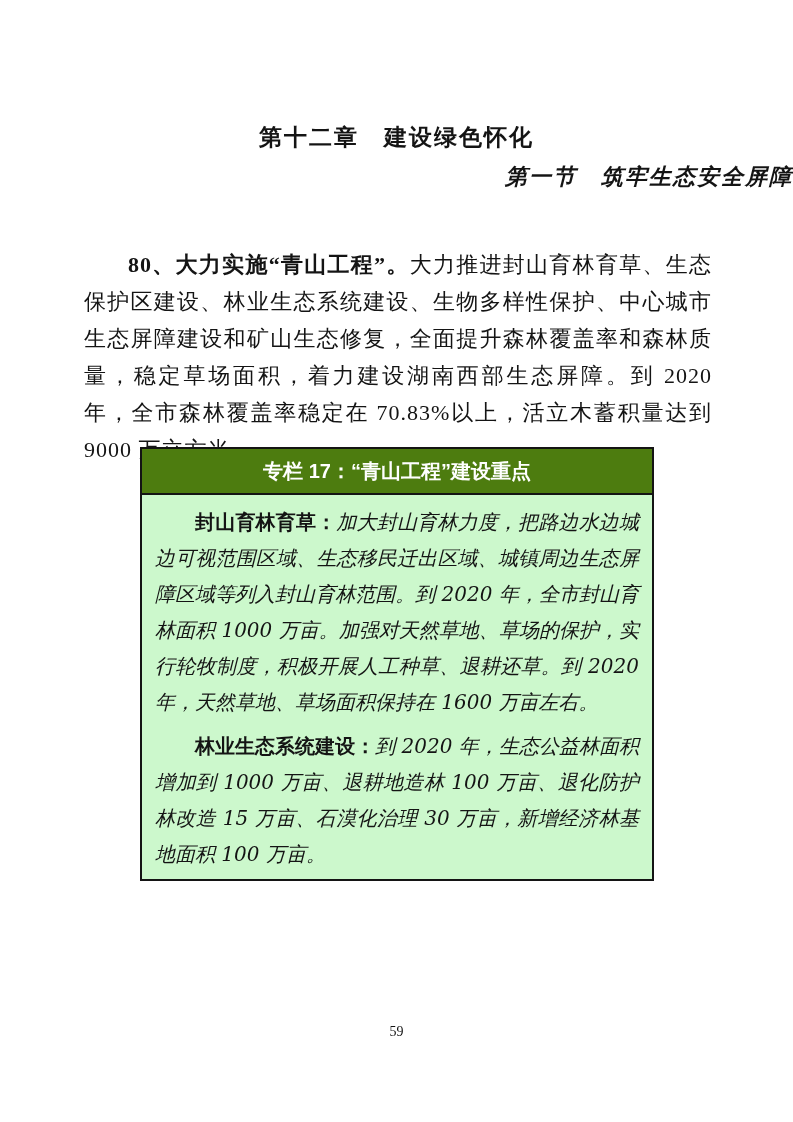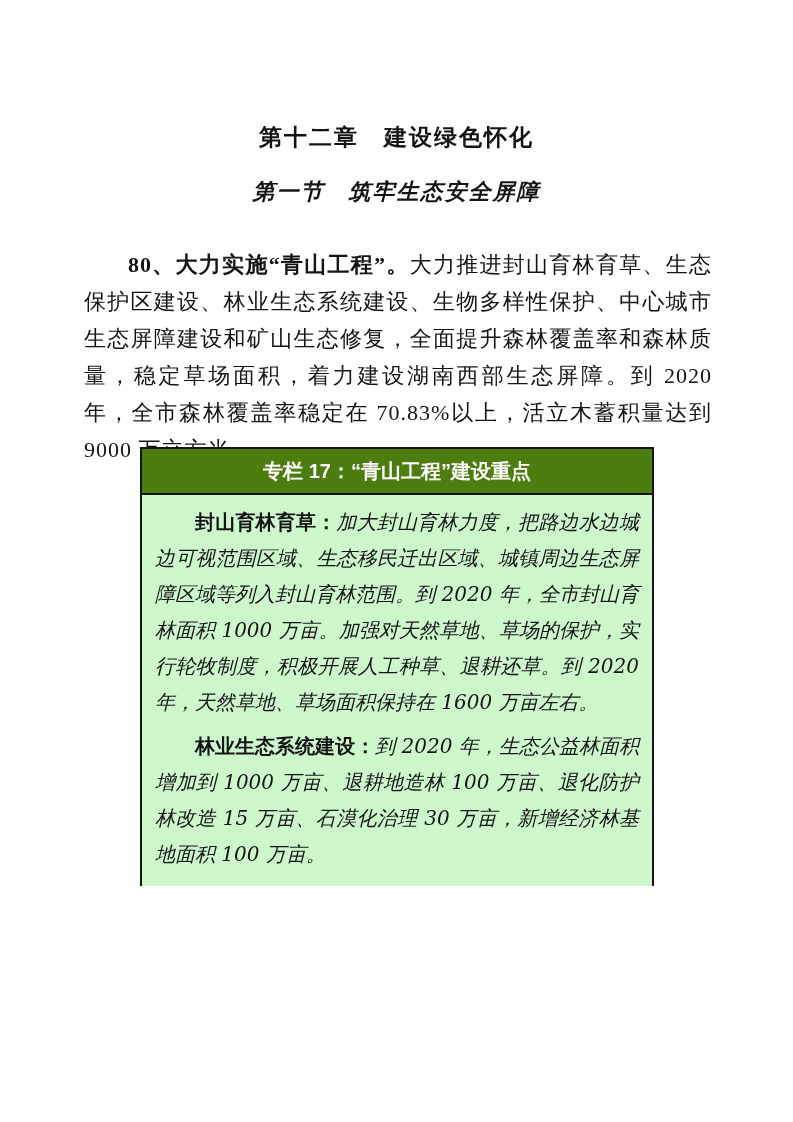--- a/index.html
+++ b/index.html
@@ -3,44 +3,44 @@
 <meta charset="utf-8">
 <style>
   html, body {
     margin: 0;
     padding: 0;
     background: #ffffff;
   }
   .page {
     position: relative;
     width: 793px;
-    height: 886px;
+    height: 1122px;
     background: #ffffff;
     font-family: "Liberation Serif", "DejaVu Serif", serif;
     color: #111111;
     overflow: hidden;
   }
   .chapter-title {
     position: absolute;
     top: 122px;
     left: 0;
     width: 100%;
     text-align: center;
     font-family: "Liberation Sans", "DejaVu Sans", sans-serif;
     font-weight: bold;
     font-size: 23px;
     letter-spacing: 2px;
     color: #141414;
   }
   .section-title {
     position: absolute;
-    top: 177px;
+    top: 162px;
     left: 0;
     width: 100%;
-    text-align: center;
+    text-align: right;
     font-family: "DejaVu Serif", "Liberation Serif", serif;
     font-style: italic;
     font-weight: bold;
     font-size: 22px;
     letter-spacing: 2px;
     color: #141414;
   }
   .main-paragraph {
     position: absolute;
     top: 224px;
@@ -70,21 +70,21 @@
     height: 44px;
     line-height: 44px;
     text-align: center;
     font-family: "Liberation Sans", "DejaVu Sans", sans-serif;
     font-weight: bold;
     font-size: 20px;
     color: #ffffff;
     border-bottom: 2px solid #141414;
   }
   .feature-box-body {
-    padding: 9px 13px 16px 13px;
+    padding: 9px 13px 7px 13px;
   }
   .feature-box-body p {
     margin: 0 0 8px 0;
     font-family: "DejaVu Serif", "Liberation Serif", serif;
     font-style: italic;
     font-size: 20px;
     line-height: 36px;
     text-align: justify;
     text-justify: inter-character;
     text-indent: 2em;

